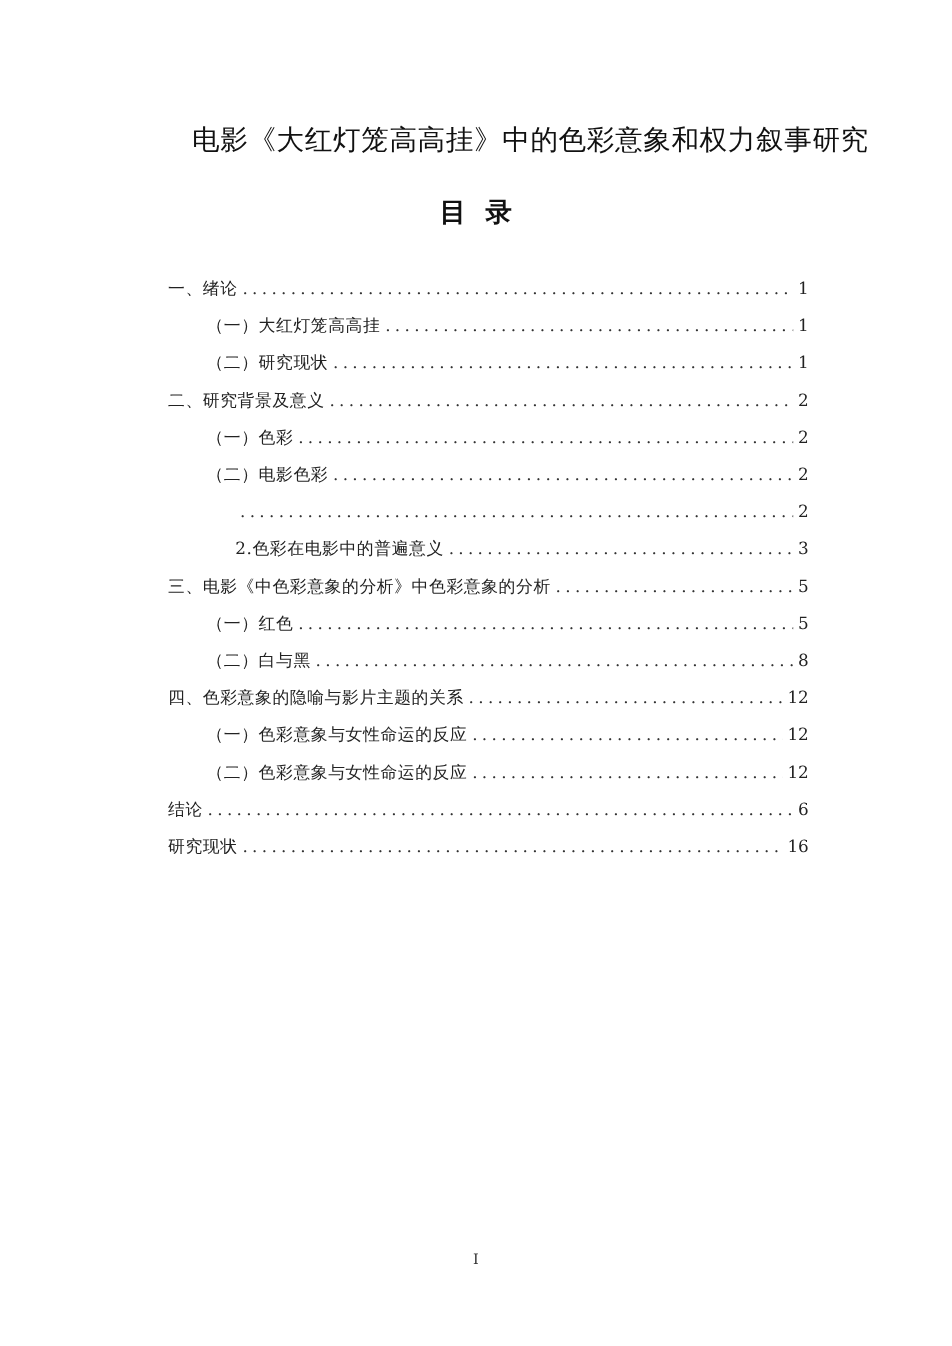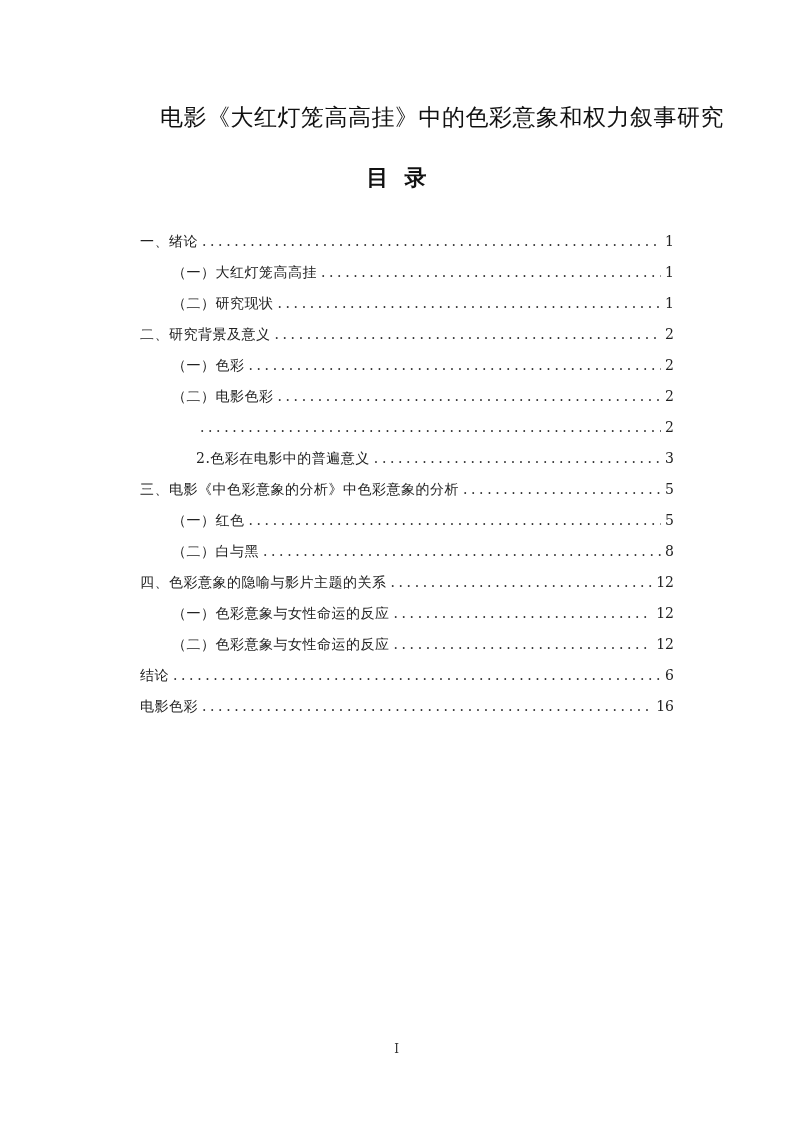--- a/index.html
+++ b/index.html
@@ -169,20 +169,20 @@
         <span class="toc-label">（二）色彩意象与女性命运的反应</span>
         <span class="toc-leader"></span>
         <span class="toc-page">12</span>
       </div>
       <div class="toc-row l1">
         <span class="toc-label">结论</span>
         <span class="toc-leader"></span>
         <span class="toc-page">6</span>
       </div>
       <div class="toc-row l1">
-        <span class="toc-label">电影色彩</span>
+        <span class="toc-label">研究现状</span>
         <span class="toc-leader"></span>
         <span class="toc-page">16</span>
       </div>
     </div>
 
   <div class="page-number">I</div>
 </div>
 
 </body></html>

